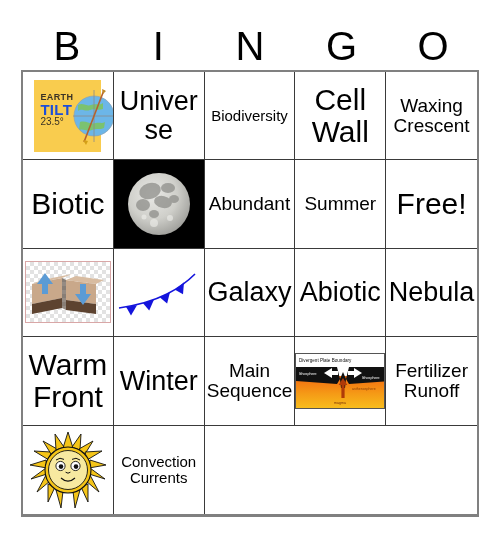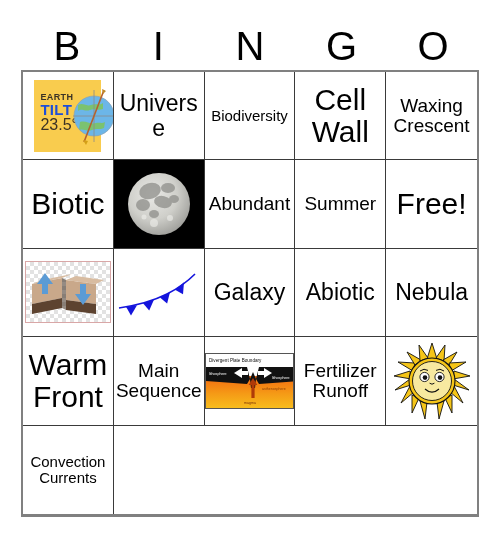--- a/index.html
+++ b/index.html
@@ -71,21 +71,21 @@
 
   .cell-text {
     text-align: center;
     line-height: 1.06;
     padding: 0 2px;
     word-wrap: break-word;
     width: 100%;
     box-sizing: border-box;
   }
   .fs-xl  { font-size: 30px; }
-  .fs-lg  { font-size: 23px; }
+  .fs-lg  { font-size: 27px; }
   .fs-md  { font-size: 19px; }
   .fs-sm  { font-size: 15px; }
 
   
   .img-wrap {
     width: 100%;
     height: 100%;
     display: flex;
     align-items: center;
     justify-content: center;
@@ -102,21 +102,21 @@
   .earth-tilt .et-label {
     position: absolute;
     left: 6px;
     top: 13px;
     line-height: 1.02;
     color: #3c3325;
     text-align: left;
   }
   .earth-tilt .et-l1 { font-size: 9px; font-weight: bold; letter-spacing: .4px; display:block; }
   .earth-tilt .et-l2 { font-size: 15px; font-weight: bold; letter-spacing: .3px; display:block; color:#1d4ed8; }
-  .earth-tilt .et-l3 { font-size: 16px; display:block; color:#3c3325; }
+  .earth-tilt .et-l3 { font-size: 10px; display:block; color:#3c3325; }
 
   
   .moon-box {
     width: 100%;
     height: 100%;
     background: #000000;
     display: flex;
     align-items: center;
     justify-content: center;
   }
@@ -302,20 +302,23 @@
     </div>
 
     <div class="cell">
       <span class="cell-text fs-lg">Nebula</span>
     </div>
 
     <div class="cell">
       <span class="cell-text fs-xl">Warm Front</span>
     </div>
 
+    <div class="cell">
+      <span class="cell-text fs-lg">Winter</span>
+    </div>
 
     <div class="cell">
       <span class="cell-text fs-md">Main Sequence</span>
     </div>
 
     <div class="cell">
       <div class="diverg-box">
         <svg width="94" height="54" viewBox="0 0 94 54">
           <rect x="0" y="0" width="94" height="54" fill="#ffffff"></rect>
 

